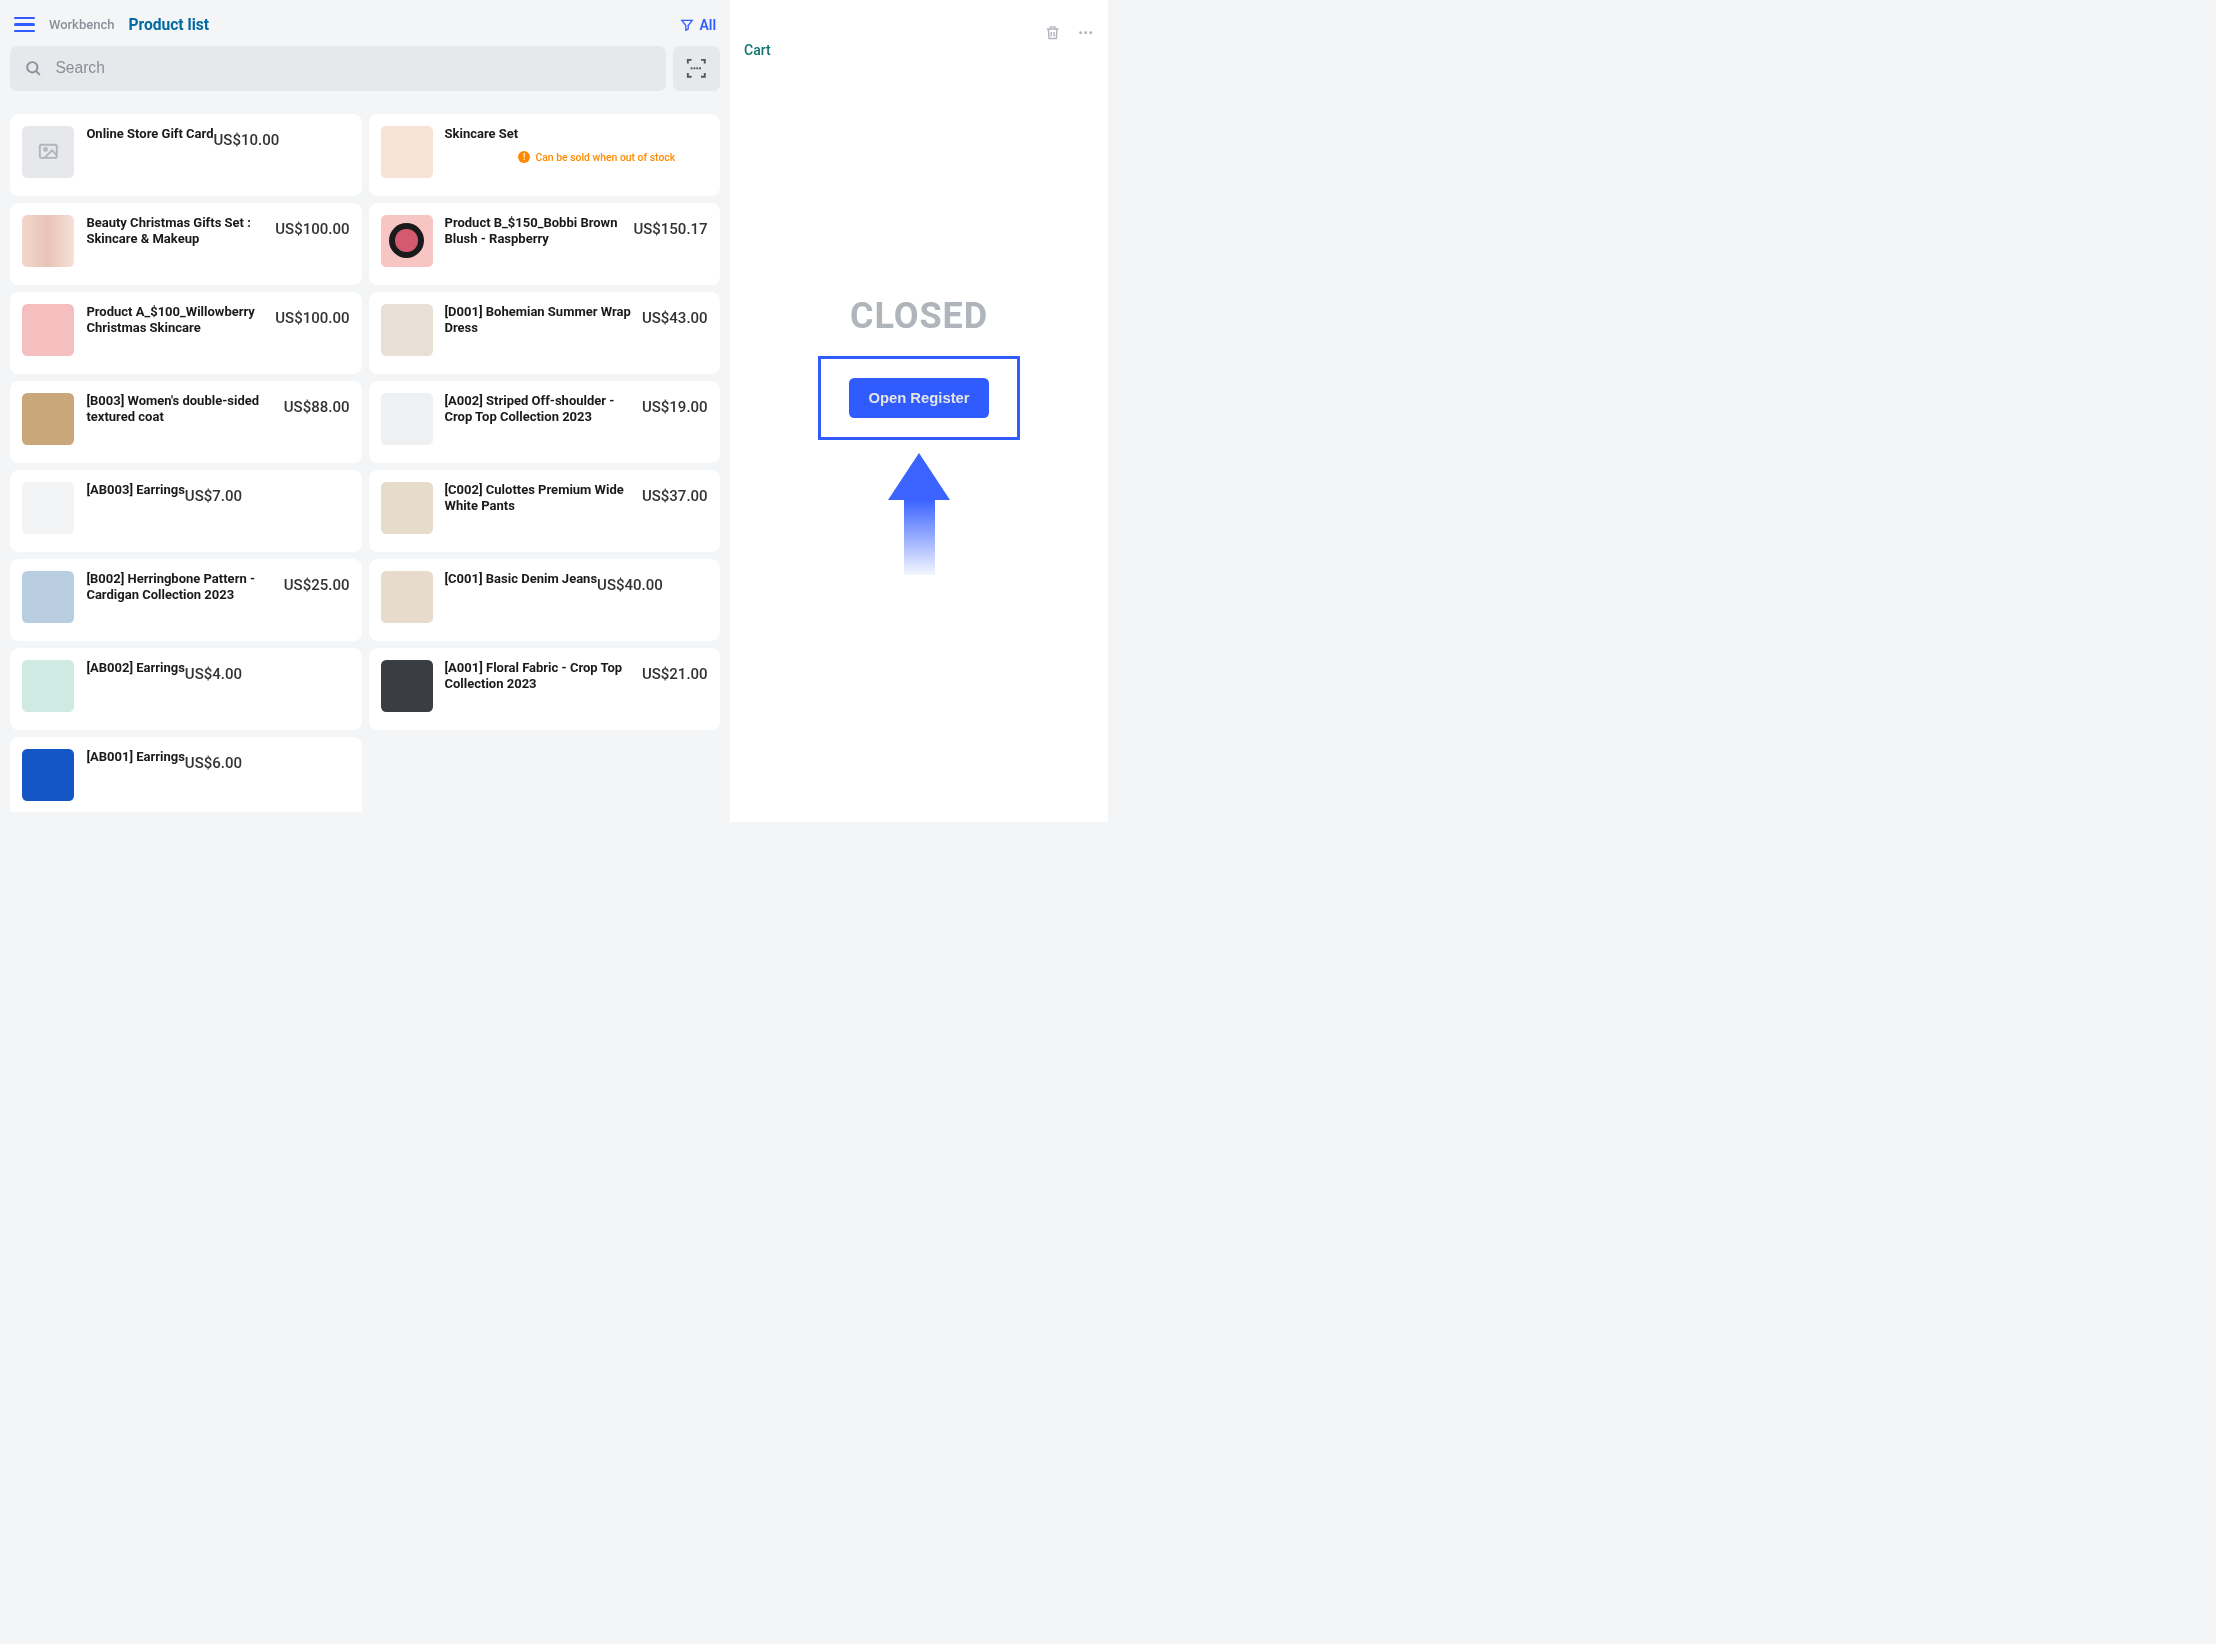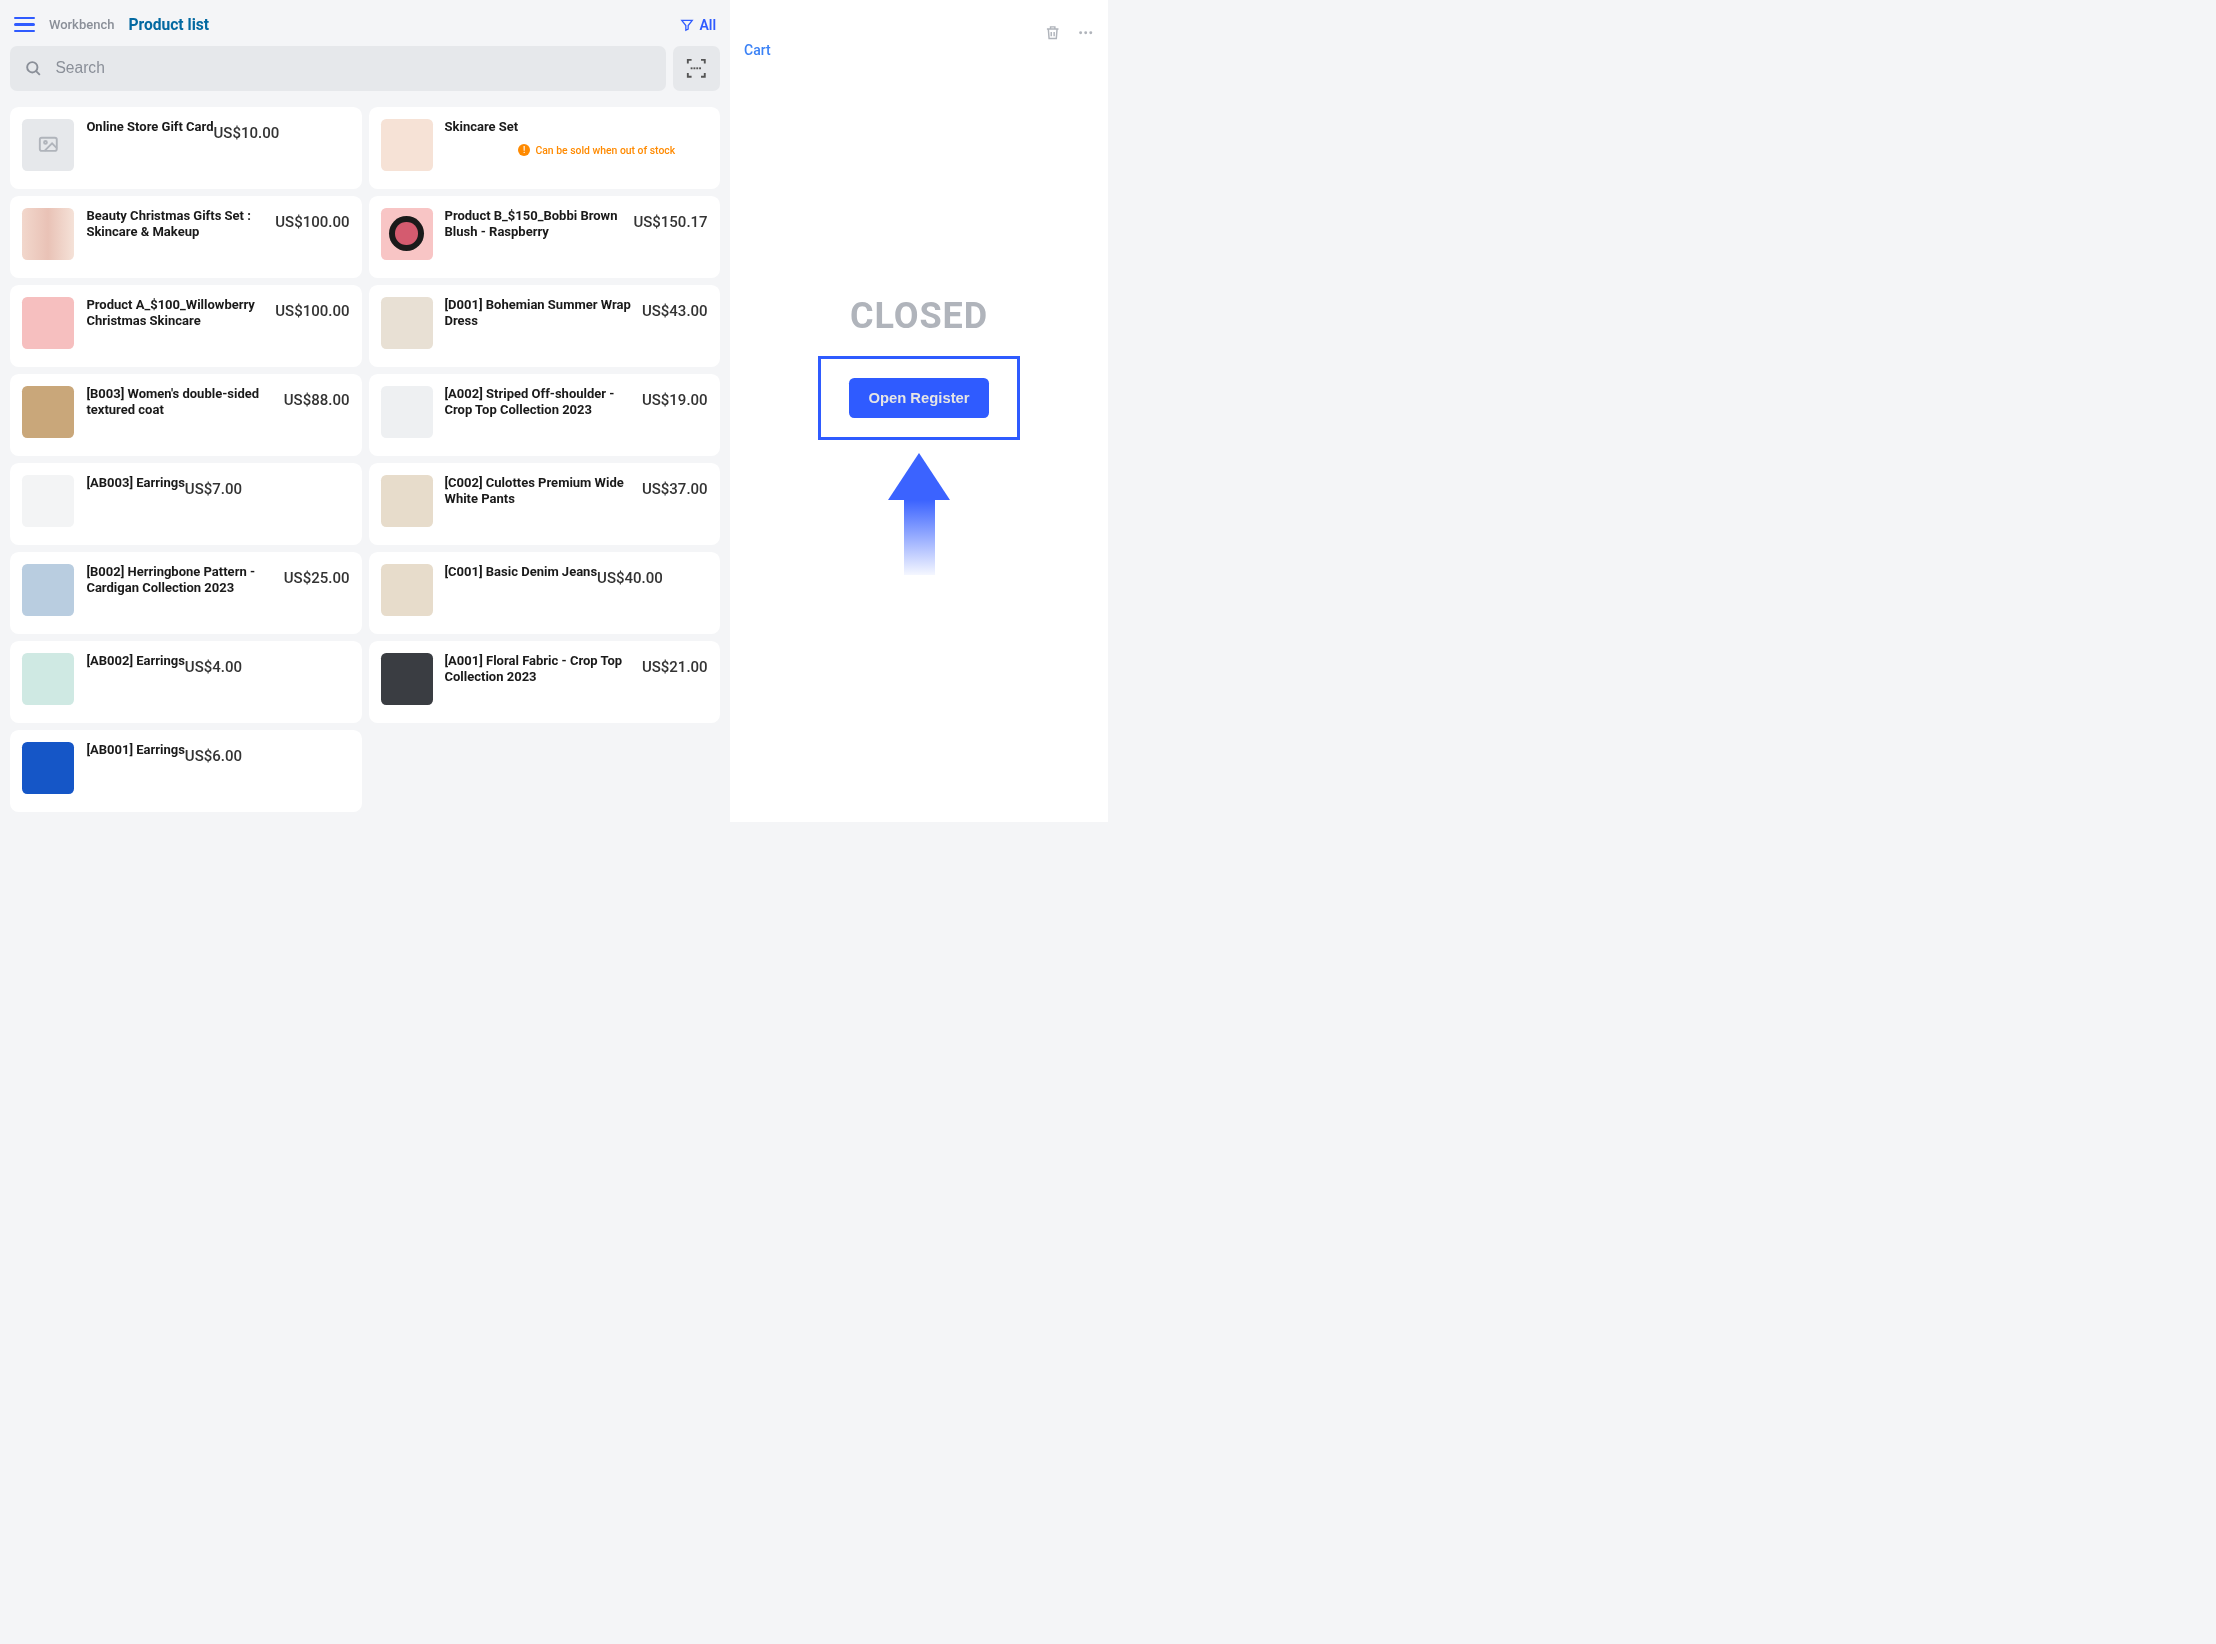--- a/index.html
+++ b/index.html
@@ -39,21 +39,21 @@
   .workbench { color: #8a8f98; font-size: 13px; font-weight: 500; }
   .page-title { font-size: 15.6px; font-weight: 700; color: #0369a1; }
   .filter-btn {
     display: flex; align-items: center; gap: 5.2px;
     color: #2f5bff; font-size: 14px; font-weight: 600; cursor: pointer;
   }
   .funnel {
     width: 14px; height: 14px; display: inline-block;
   }
   
-  .search-row { display: flex; gap: 7px; margin-bottom: 16px; }
+  .search-row { display: flex; gap: 7px; margin-bottom: 23px; }
   .search-box {
     flex: 1; background: #e6e8eb; border-radius: 7px;
     display: flex; align-items: center; padding: 0 14px; height: 45px;
   }
   .search-box input {
     border: none; background: transparent; font-size: 15.6px; color: #555;
     flex: 1; outline: none;
   }
   .search-box input::placeholder { color: #8a8f98; }
   .search-icon { width: 19px; height: 19px; margin-right: 12px; color: #8a8f98; }
@@ -82,21 +82,21 @@
     color: #ff8a00; font-size: 10.4px; font-weight: 500; margin-top: 5.2px;
   }
   .oos-dot {
     width: 12px; height: 12px; border-radius: 50%; background: #ff8a00;
     color: #fff; font-size: 8.7px; display: flex; align-items: center; justify-content: center;
   }
   
   .cart-header {
     display: flex; align-items: center; justify-content: space-between;
   }
-  .cart-title { font-size: 14px; font-weight: 500; color: #3b82f6; margin-top: 32px; }
+  .cart-title { font-size: 14px; font-weight: 500; color: #0f766e; margin-top: 32px; }
   .cart-actions { display: flex; gap: 15.6px; align-items: center; }
   .icon-btn { color: #b0b4bb; cursor: pointer; }
   .cart-body {
     flex: 1; display: flex; flex-direction: column; align-items: center; justify-content: center;
     gap: 19px;
   }
   .closed-label {
     color: #b0b4bb; font-size: 36px; font-weight: 700; letter-spacing: 0.9px;
   }
   .open-register-frame {

